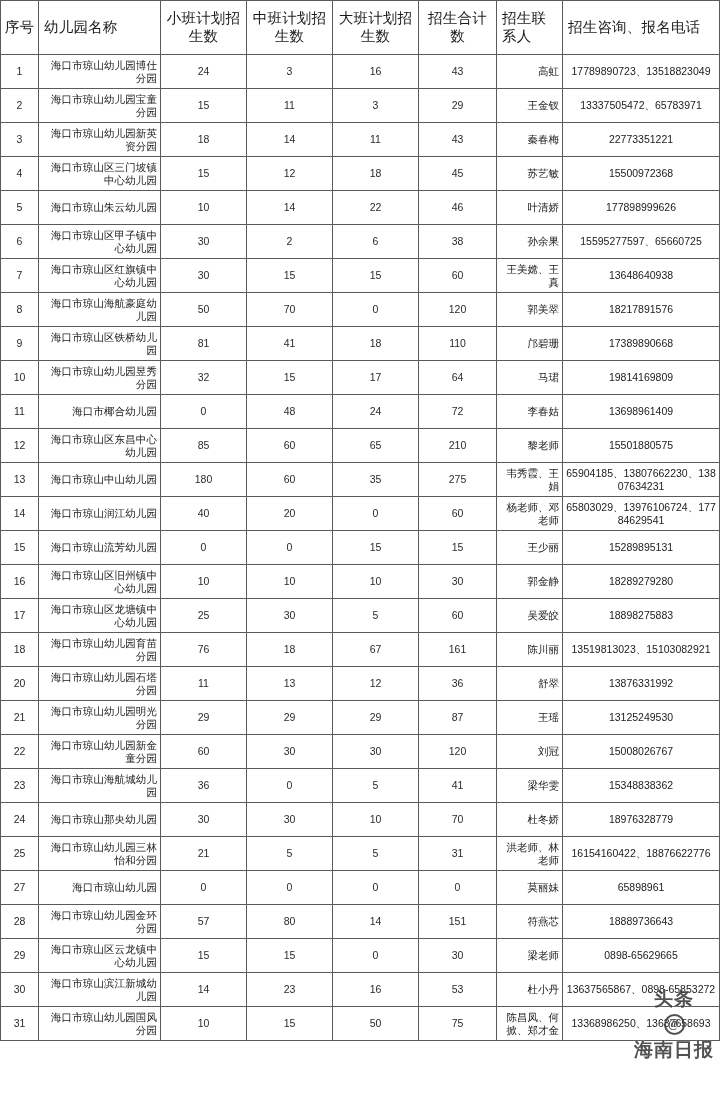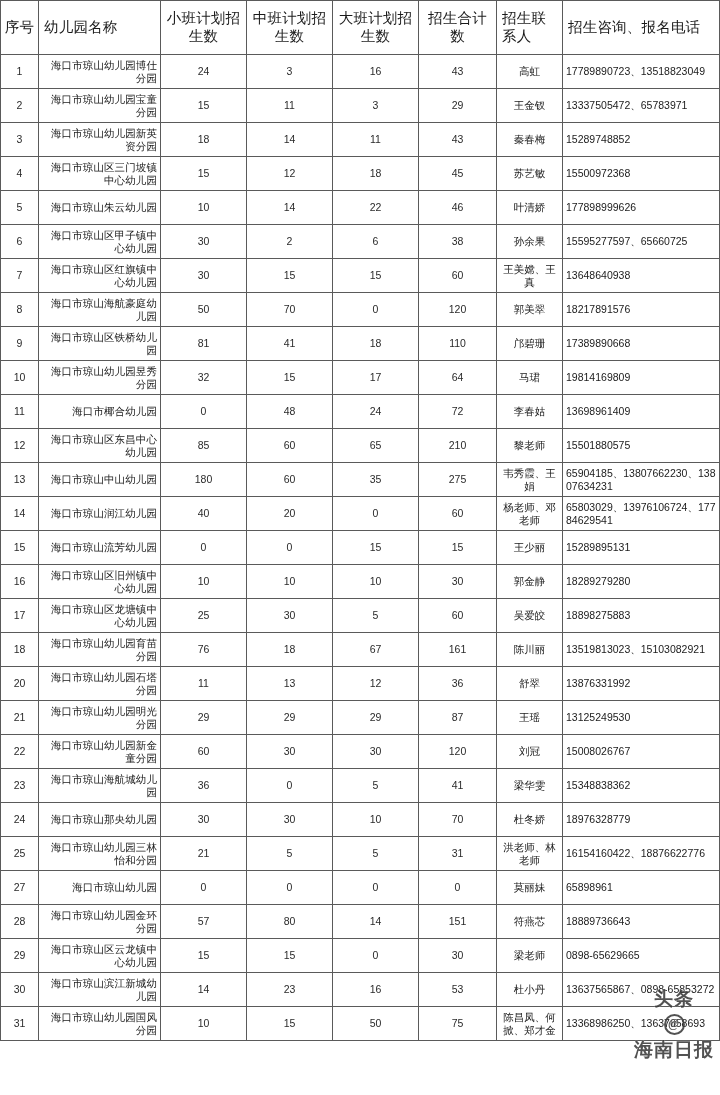--- a/index.html
+++ b/index.html
@@ -80,27 +80,27 @@
     font-size: 10.5px;
     padding-left: 4px;
     letter-spacing: 0.1px;
   }
   td.num {
     text-align: center;
     font-size: 10.5px;
     color: #2a2a2a;
   }
   td.person {
-    text-align: center;
+    text-align: right;
     font-size: 10px;
     padding-left: 3px;
     letter-spacing: 0px;
   }
   td.phone {
-    text-align: left;
+    text-align: center;
     font-size: 10px;
     padding-left: 4px;
     letter-spacing: 0px;
     margin-left: 47px;
   }
 
   
   #watermark {
     position: absolute;
     right: 6px;
@@ -180,21 +180,21 @@
           <td class="phone">13337505472、65783971</td>
         </tr>
         <tr>
           <td class="idx">3</td>
           <td class="kname">海口市琼山幼儿园新英资分园</td>
           <td class="num">18</td>
           <td class="num">14</td>
           <td class="num">11</td>
           <td class="num">43</td>
           <td class="person">秦春梅</td>
-          <td class="phone">15289748852</td>
+          <td class="phone">22773351221</td>
         </tr>
         <tr>
           <td class="idx">4</td>
           <td class="kname">海口市琼山区三门坡镇中心幼儿园</td>
           <td class="num">15</td>
           <td class="num">12</td>
           <td class="num">18</td>
           <td class="num">45</td>
           <td class="person">苏艺敏</td>
           <td class="phone">15500972368</td>

